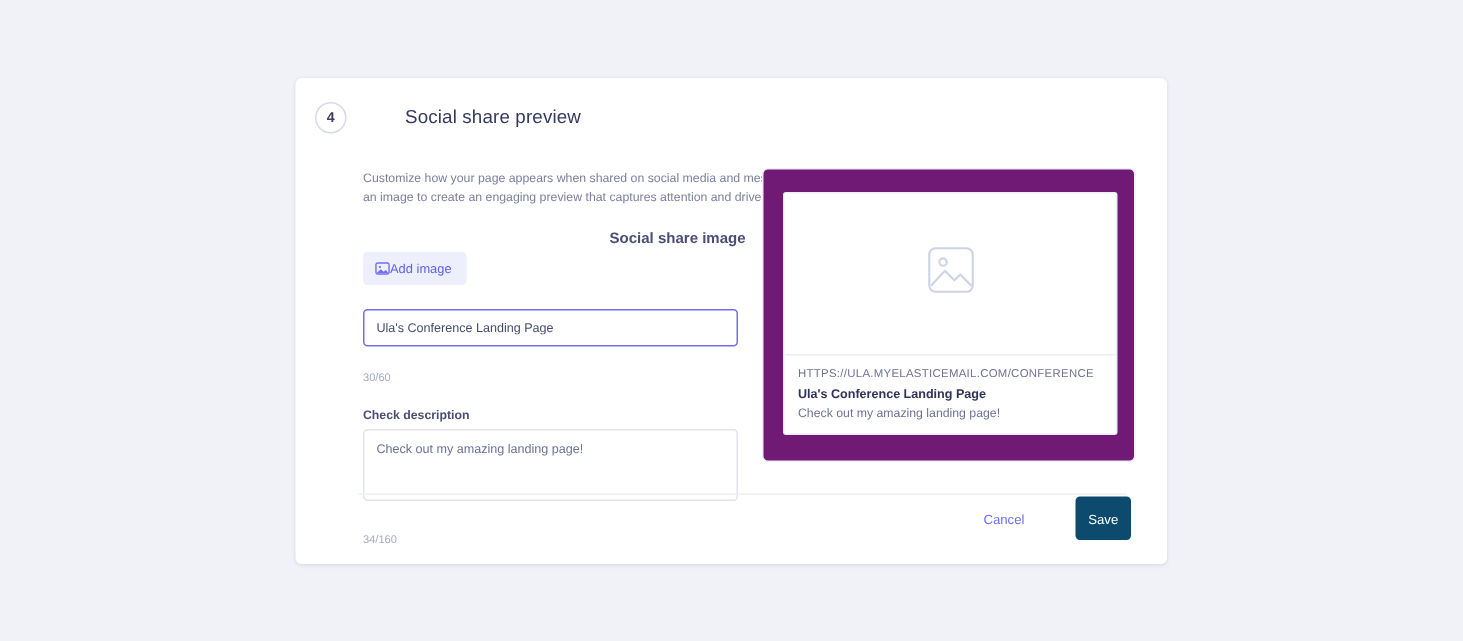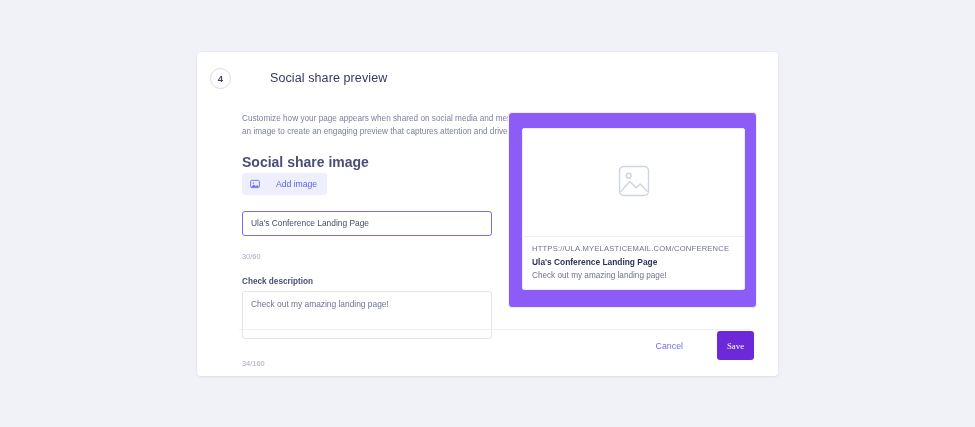--- a/index.html
+++ b/index.html
@@ -53,34 +53,35 @@
   .intro {
     font-size: 8.2px;
     line-height: 1.62;
     color: #7b7f9e;
     width: 490px;
     margin-bottom: 15px;
     letter-spacing: .01px;
   }
 
   .sub-label {
-    font-size: 14px;
+    font-size: 10px;
     color: #4a4e75;
     font-weight: 600;
     margin-bottom: 3px;
+    text-align: right;
   }
   .sub-help {
     font-size: 8.2px;
     color: #8387a5;
     margin-bottom: 10px;
   }
 
   
   .add-image-btn {
-    display: inline-flex; gap: 16px;
+    display: inline-flex; gap: 0;
     background: #eeeffc;
     border: none; border-radius: 3px;
     padding: 6px 10px 6px 8px;
     cursor: pointer;
   }
   .add-image-btn .label {
     font-size: 8.6px; color: #5d5fef; font-weight: 400;
   }
   .icn-img-sm { display: block; }
 
@@ -114,21 +115,21 @@
   .counter {
     display: block; text-align: left;
     width: 250px;
     font-size: 7.4px; color: #a6aac4;
     margin-top: 16px;
   }
 
   
   .preview-panel {
     width: 249px; height: 196px;
-    background: #8b5cf6;
+    background: #701a75;
     border: 1px solid #edeef6;
     border-radius: 4px;
     padding: 15px 12px 12px 13px;
   }
   .preview-card {
     width: 223px;
     background: #ffffff;
     border: 1px solid #eceef6;
     border-radius: 2px;
     overflow: hidden;
@@ -165,23 +166,23 @@
     right: 24px; bottom: 16px;
     display: flex; align-items: center; gap: 24px;
   }
   .btn-cancel {
     background: none; border: none;
     font-family: "Liberation Sans", sans-serif;
     font-size: 8.8px; color: #6f6ff0;
     padding: 8px 10px; cursor: pointer;
   }
   .btn-save {
-    background: #6d28d9;
+    background: #0c4a6e;
     border: none; border-radius: 3px;
-    font-family: Liberation Serif, serif;
+    font-family: Liberation Sans, sans-serif;
     font-size: 8.8px; color: #ffffff;
     width: 37px; height: 29px;
     cursor: pointer;
   }
 </style>
 </head>
 <body>
 
 <div id="root">
 

